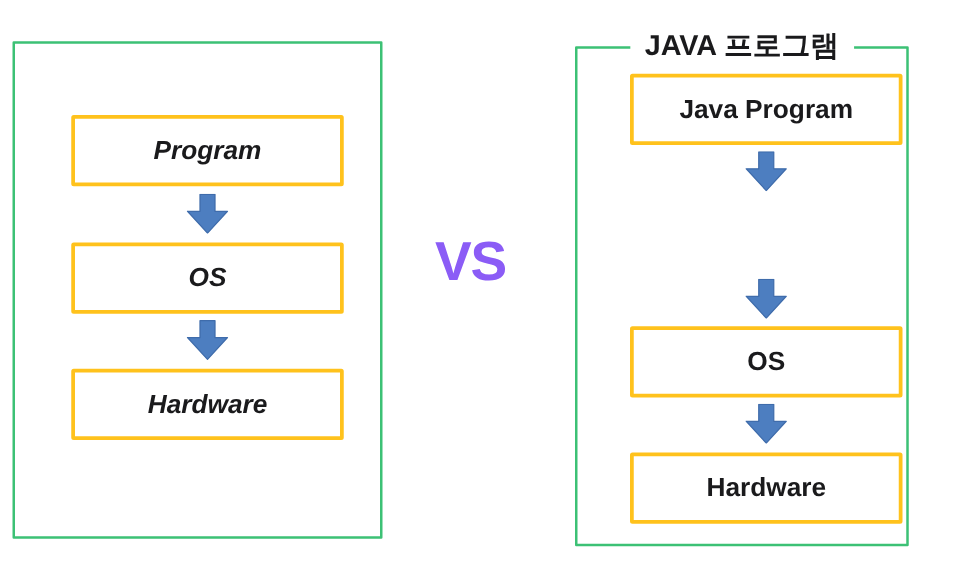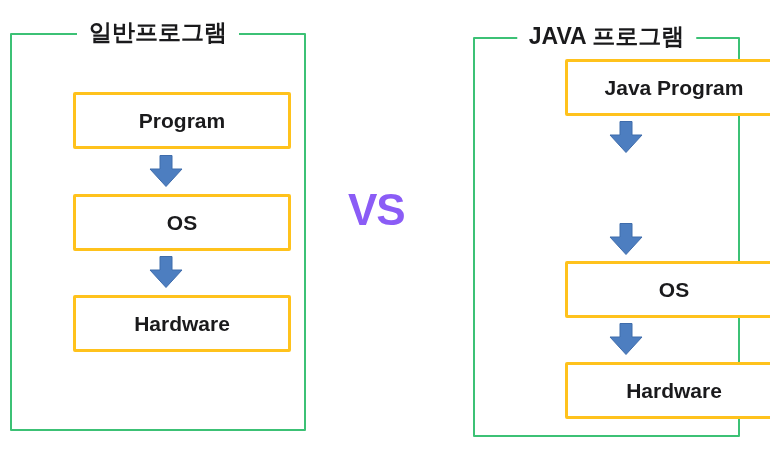--- a/index.html
+++ b/index.html
@@ -19,21 +19,21 @@
     overflow: hidden;
     font-family: "Liberation Sans", "DejaVu Sans", sans-serif;
   }
   .panel {
     position: absolute;
     border: 2px solid var(--panel-border);
     background: #ffffff;
     border-radius: 1px;
   }
   .panel--left  { left: 10px;  top: 33px; width: 296px; height: 398px; }
-  .panel--right { left: 473px; top: 37px; width: 267px; height: 400px; }
+  .panel--right { left: 460px; top: 37px; width: 267px; height: 400px; }
   .panel-title {
     position: absolute;
     top: -17px;
     left: 50%;
     transform: translateX(-50%);
     background: #ffffff;
     padding: 0 12px;
     font-size: 23px;
     font-weight: bold;
     color: var(--text);
@@ -48,22 +48,22 @@
     border: 3px solid var(--box-border-yellow);
     border-radius: 2px;
     display: flex;
     align-items: center;
     justify-content: center;
     font-size: 21px;
     font-weight: bold;
     color: var(--text);
   }
   .flow-box--orange { border-color: var(--box-border-orange); }
-  .panel--left  .flow-box { left: 61px; }
-  .panel--right .flow-box { left: 42px; margin-left: 48px; }
+  .panel--left  .flow-box { left: 45px; font-style: italic; }
+  .panel--right .flow-box { left: 42px; }
   .arrow {
     position: absolute;
     width: 34px;
     height: 32px;
   }
   .panel--left  .arrow { left: 137px; }
   .panel--right .arrow { left: 134px; }
   .arrow svg { display: block; width: 100%; height: 100%; }
   .arrow path {
     fill: var(--arrow-blue);
@@ -87,21 +87,20 @@
   .pl-box-2 { top: 260px; }
   .pr-box-0 { top: 20px; }   .pr-arrow-0 { top: 82px; }
   .pr-box-1 { top: 120px; }  .pr-arrow-1 { top: 184px; }
   .pr-box-2 { top: 222px; }  .pr-arrow-2 { top: 284px; }
   .pr-box-3 { top: 323px; }
 </style>
 </head>
 <body>
 
 <div class="panel panel--left">
-  <div class="panel-title">일반프로그램</div>
 
   <div class="flow-box pl-box-0">Program</div>
 
   <div class="arrow pl-arrow-0">
     <svg viewBox="0 0 34 32">
         <path d="M11 0.5 H23 V14 H33 L17 31.5 L1 14 H11 Z"></path>
       </svg>
   </div>
 
   <div class="flow-box pl-box-1">OS</div>

